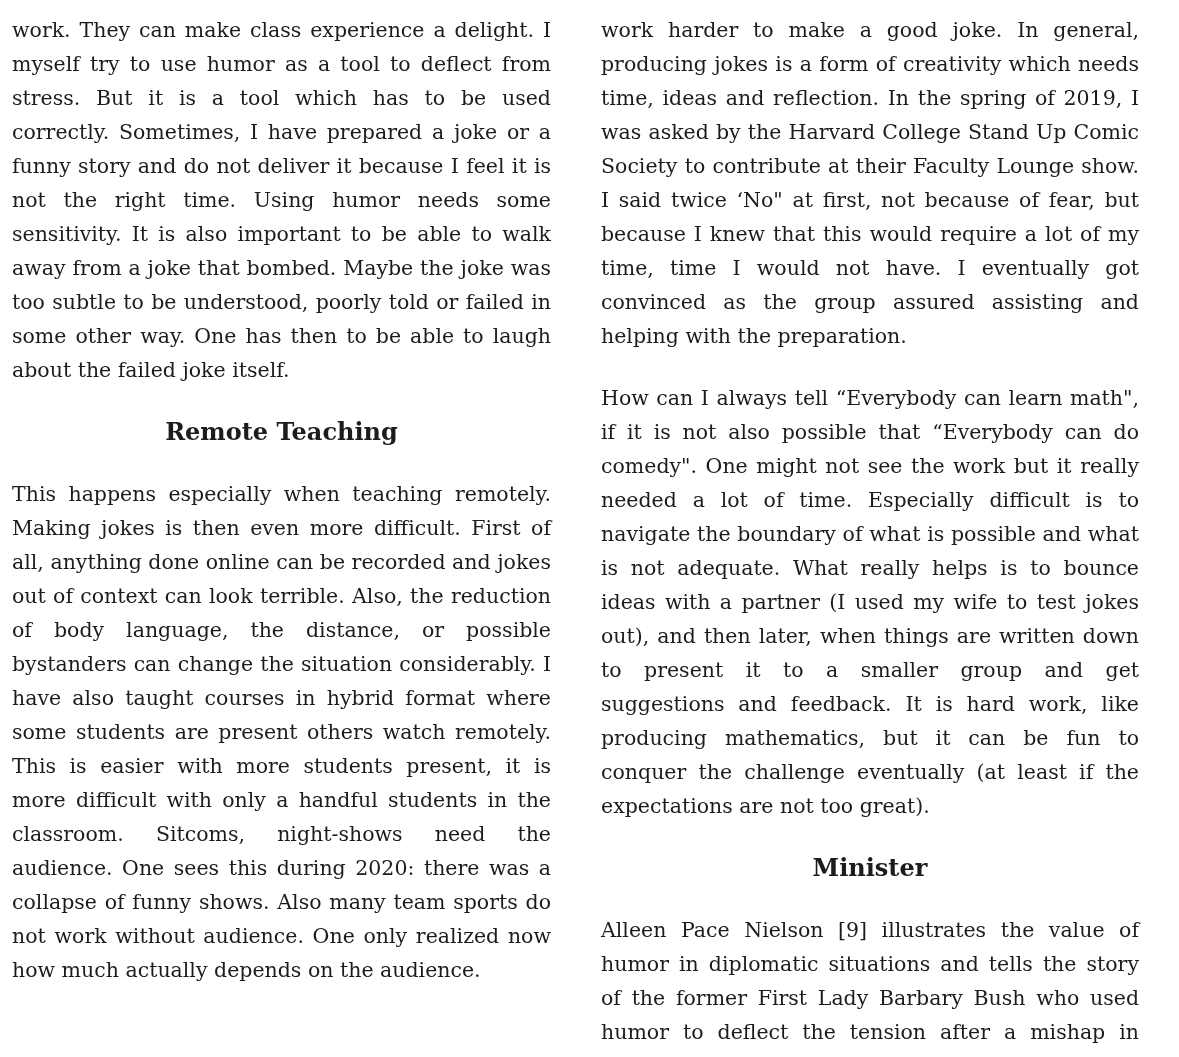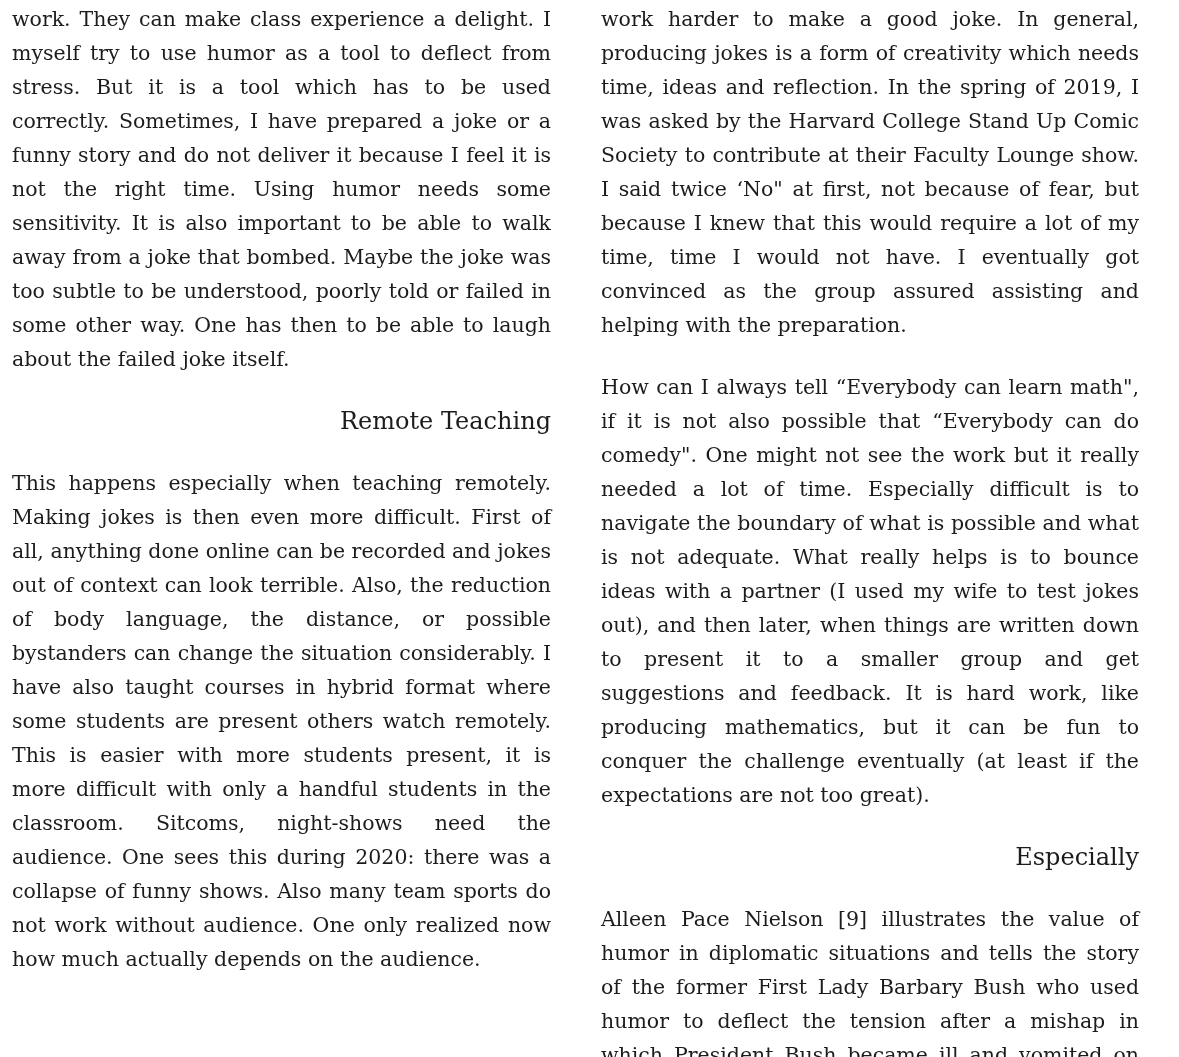--- a/index.html
+++ b/index.html
@@ -20,36 +20,36 @@
     gap: 50px;
     box-sizing: border-box;
     width: 1179px;
   }
   .column {
     flex: 0 0 auto;
   }
   .column.left  { width: 539px; }
   .column.right { width: 538px; }
   .column p {
-    margin: 0 0 28px 0;
+    margin: 11px 0 28px 0;
     font-size: 20.5px;
     line-height: 34px;
     text-align: justify;
     hyphens: none;
   }
   
   .column p.continued {
     text-align-last: justify;
   }
   .column h2 {
     margin: 0 0 28px 0;
     font-size: 24px;
     line-height: 34px;
-    font-weight: 400;
-    text-align: right;
+    font-weight: 700;
+    text-align: center;
   }
 </style>
 </head>
 <body>
 
 <div class="page">
 
   <div class="column left">
     <p>work. They can make class experience a delight. I myself try to use humor as a tool to deflect from stress. But it is a tool which has to be used correctly. Sometimes, I have prepared a joke or a funny story and do not deliver it because I feel it is not the right time. Using humor needs some sensitivity. It is also important to be able to walk away from a joke that bombed. Maybe the joke was too subtle to be understood, poorly told or failed in some other way. One has then to be able to laugh about the failed joke itself.</p>
 
@@ -58,18 +58,18 @@
     <p>This happens especially when teaching remotely. Making jokes is then even more difficult. First of all, anything done online can be recorded and jokes out of context can look terrible. Also, the reduction of body language, the distance, or possible bystanders can change the situation considerably. I have also taught courses in hybrid format where some students are present others watch remotely. This is easier with more students present, it is more difficult with only a handful students in the classroom. Sitcoms, night-shows need the audience. One sees this during 2020: there was a collapse of funny shows. Also many team sports do not work without audience. One only realized now how much actually depends on the audience.</p>
 
 
   </div>
 
   <div class="column right">
     <p>work harder to make a good joke. In general, producing jokes is a form of creativity which needs time, ideas and reflection. In the spring of 2019, I was asked by the Harvard College Stand Up Comic Society to contribute at their Faculty Lounge show. I said twice ‘No" at first, not because of fear, but because I knew that this would require a lot of my time, time I would not have. I eventually got convinced as the group assured assisting and helping with the preparation.</p>
 
     <p>How can I always tell “Everybody can learn math", if it is not also possible that “Everybody can do comedy". One might not see the work but it really needed a lot of time. Especially difficult is to navigate the boundary of what is possible and what is not adequate. What really helps is to bounce ideas with a partner (I used my wife to test jokes out), and then later, when things are written down to present it to a smaller group and get suggestions and feedback. It is hard work, like producing mathematics, but it can be fun to conquer the challenge eventually (at least if the expectations are not too great).</p>
 
-    <h2>Especially</h2>
+    <h2>Minister</h2>
 
     <p class="continued">Alleen Pace Nielson [9] illustrates the value of humor in diplomatic situations and tells the story of the former First Lady Barbary Bush who used humor to deflect the tension after a mishap in which President Bush became ill and vomited on Japanese Prime Minister Kiichi Miyazawa. Mrs. Bush placed first the blame on the</p>
   </div>
 
 </div>
 
 </body></html>

